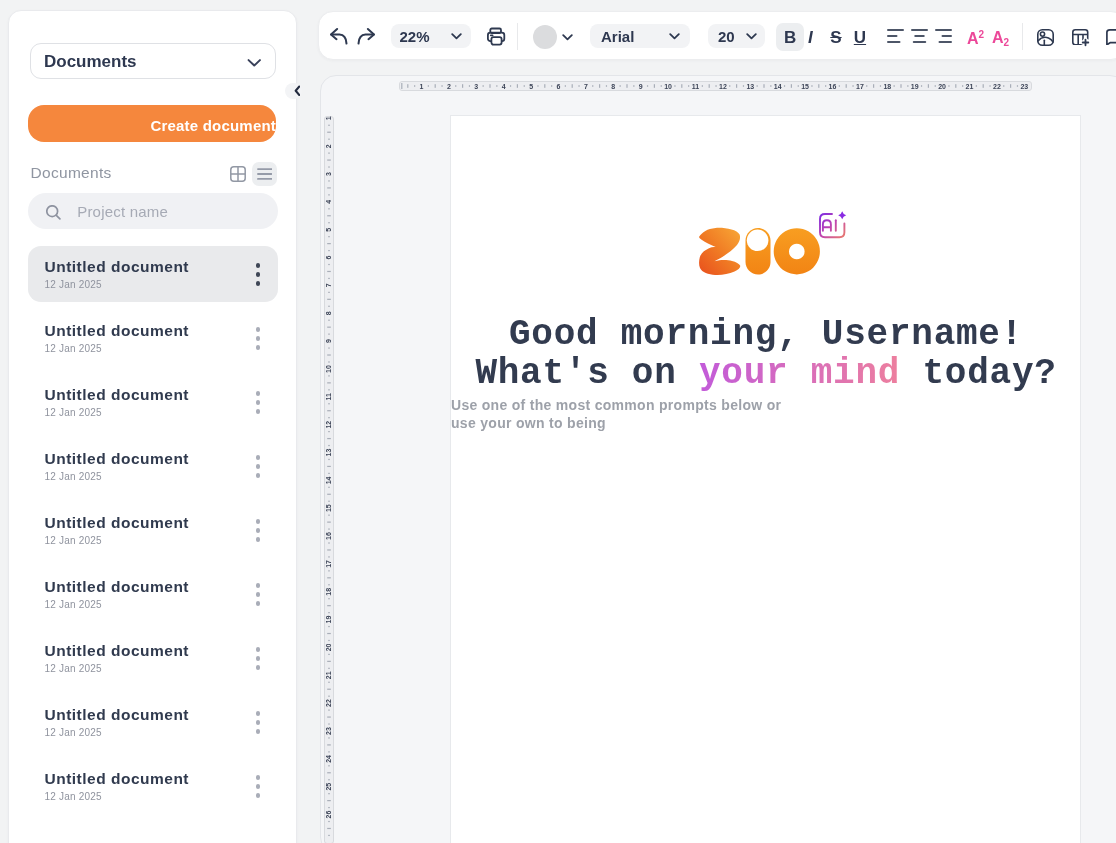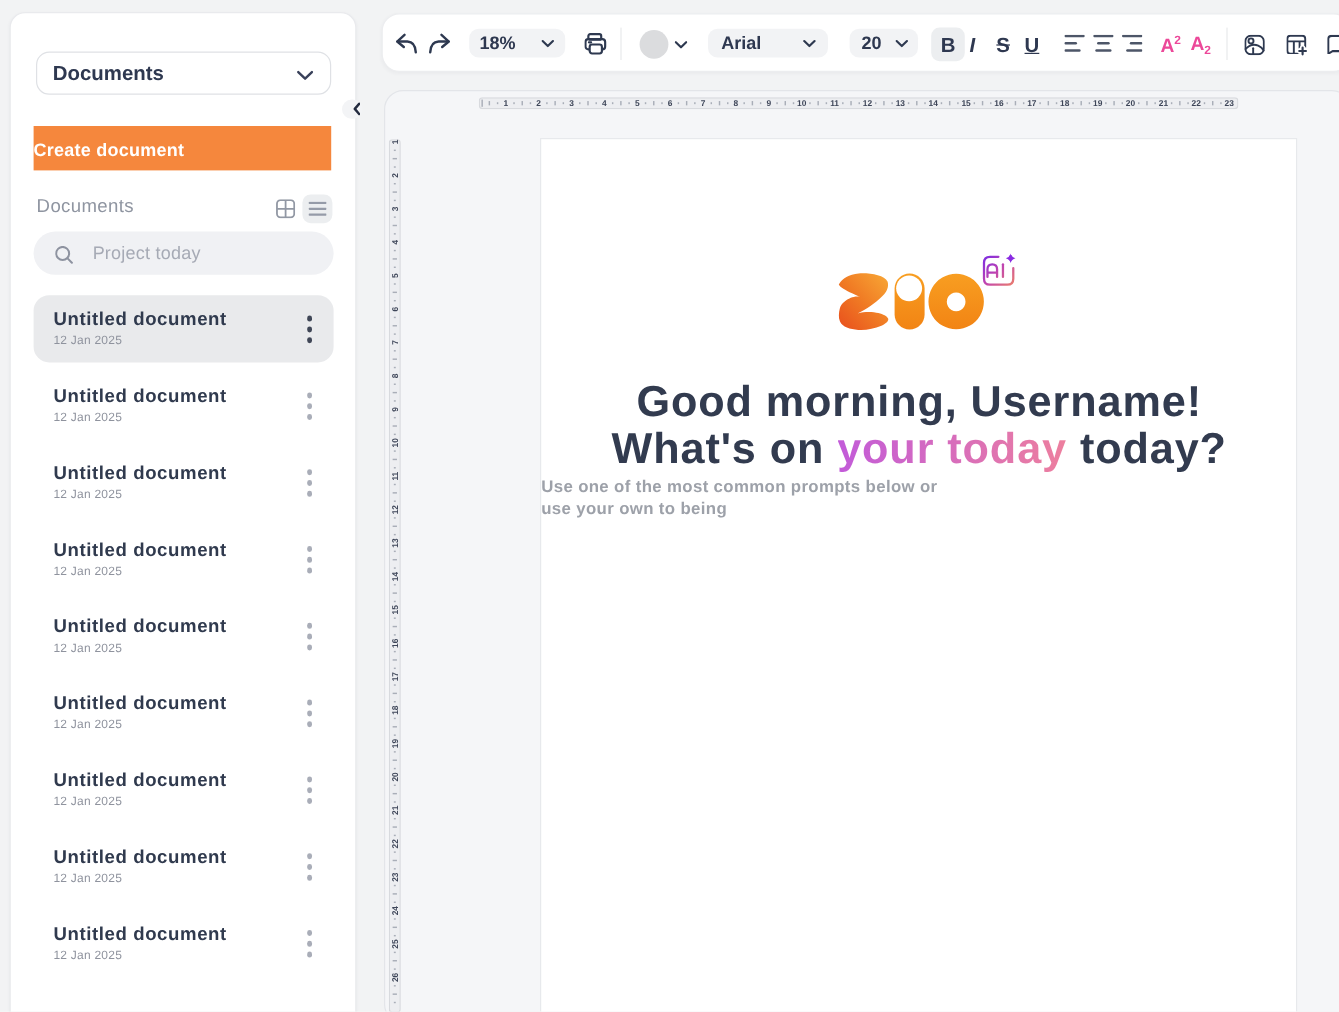--- a/index.html
+++ b/index.html
@@ -14,22 +14,22 @@
   
   .sidebar { position: absolute; left: 8px; top: 10px; width: 289px; height: 850px;
     background: #fff; border-radius: 13px; border: 1px solid #e9eaed; box-shadow: 0 1px 3px rgba(40,50,70,.04); }
   .select { position: absolute; left: 21px; top: 32.3px; width: 246px; height: 35.8px;
     border: 1px solid #dfe1e5; border-radius: 11px; background: #fff; }
   .select .txt { position: absolute; left: 13px; top: 8px; font-size: 17px; font-weight: bold; color: #2e3850; letter-spacing: 0; }
   .select svg.chev { position: absolute; left: 215.8px; top: 13.3px; }
   .collapse { position: absolute; left: 276.2px; top: 71.6px; width: 16.4px; height: 16.4px; border-radius: 50%;
     background: #f3f4f6; }
   .collapse svg { position: absolute; left: 8.6px; top: 2.5px; }
-  .createbtn { position: absolute; left: 19px; top: 94px; width: 248px; height: 36.7px; border-radius: 0;
-    background: #f5873d; color: #fff; font-size: 15px; font-weight: bold; text-align: left; line-height: 42px; letter-spacing: .2px; }
+  .createbtn { position: absolute; left: 19px; top: 94px; width: 248px; height: 36.7px; border-radius: 16px;
+    background: #f5873d; color: #fff; font-size: 15px; font-weight: bold; text-align: right; line-height: 42px; letter-spacing: .2px; }
   .doclabel { position: absolute; left: 21.5px; top: 152.5px; font-size: 15.5px; color: #8f95a1; letter-spacing: .3px; }
   .gridicon { position: absolute; left: 221px; top: 155px; }
   .listbtn { position: absolute; left: 243px; top: 151px; width: 25px; height: 24px; border-radius: 7px; background: #eceef0; }
   .listbtn svg { position: absolute; left: 4.8px; top: 6px; }
   .search { position: absolute; left: 19.4px; top: 182px; width: 249.8px; height: 36.2px; border-radius: 18px; background: #f0f1f4; }
   .search svg { position: absolute; left: 17.6px; top: 12px; }
   .search .ph { position: absolute; left: 48.8px; top: 10px; font-size: 15px; color: #a6aab5; letter-spacing: .2px; }
   .item { position: absolute; left: 19.4px; width: 249.8px; height: 56px; border-radius: 13px; text-align: right; }
   .item.sel { background: #e9eaec; }
   .ititle { position: absolute; left: 16.1px; top: 12.4px; font-size: 15.5px; font-weight: bold; color: #303a4e; letter-spacing: .5px; }
@@ -54,21 +54,21 @@
   
   .maincard { position: absolute; left: 320px; top: 75px; width: 806px; height: 778px;
     background: #f5f6f8; border: 1px solid #e3e5e9; border-radius: 16px; }
   .hruler { position: absolute; left: 399px; top: 80.5px; }
   .vruler { position: absolute; left: 324px; top: 115.5px; }
   .page { position: absolute; left: 450px; top: 115px; width: 631px; height: 738px;
     background: #fff; border: 1px solid #e7e9ec; }
 
   .logo { position: absolute; left: 694px; top: 210px; }
   .headline { position: absolute; left: 451px; top: 314.6px; width: 630px; text-align: center;
-    font-size: 36px; font-weight: bold; line-height: 39px; color: #323b4f; letter-spacing: 0.75px; }
+    font-size: 36px; font-weight: bold; line-height: 39px; color: #323b4f; letter-spacing: 0.75px; font-family: Liberation Mono, monospace; }
   .grad { background: linear-gradient(90deg, #c25bd9 0%, #ed7f9e 100%);
     -webkit-background-clip: text; background-clip: text; color: transparent; }
   .sub { position: absolute; left: 451px; top: 397px; width: 630px; text-align: left;
     font-size: 14px; font-weight: bold; line-height: 17.5px; color: #9da1a9; letter-spacing: .3px; }
 </style>
 </head>
 <body>
 
 <div class="maincard"></div>
 <svg class="hruler" width="633" height="10" viewBox="0 0 633 10">
@@ -314,34 +314,34 @@
   <path fill="url(#og)" d="M 102.8,18.2 A 23.1,23.1 0 1 0 102.81,18.2 Z M 102.8,33.7 A 7.8,7.8 0 1 1 102.79,33.7 Z" fill-rule="evenodd"></path>
 
   <g stroke="url(#bgrad)" fill="none" stroke-width="1.9" stroke-linecap="round">
     <path d="M 138,4 L 131,4 Q 126,4 126,9 L 126,22.2 Q 126,27.2 131,27.2 L 145.4,27.2 Q 150.4,27.2 150.4,22.2 L 150.4,13.5"></path>
     <path d="M 128.9,20.8 L 128.9,14.4 Q 128.9,10.3 132.9,10.3 Q 136.9,10.3 136.9,14.4 L 136.9,20.8 M 129,17.2 L 136.8,17.2"></path>
     <path d="M 141.8,10.3 L 141.8,20.8"></path>
   </g>
   <path fill="#8a2be2" d="M 148.2,1.2 Q 149.1,4.4 152.2,5.2 Q 149.1,6.0 148.2,9.2 Q 147.3,6.0 144.2,5.2 Q 147.3,4.4 148.2,1.2 Z"></path>
 </svg>
 
-<div class="headline">Good morning, Username!<br>What's on <span class="grad">your today</span> today?</div>
+<div class="headline">Good morning, Username!<br>What's on <span class="grad">your mind</span> today?</div>
 <div class="sub">Use one of the most common prompts below or<br>use your own to being</div>
 
 <div class="toolbar">
   <svg class="tb" style="left:11px;top:15px;height:18px" width="18" height="18" viewBox="0 0 18 18" fill="none" stroke="#2e3950" stroke-width="2" stroke-linecap="round" stroke-linejoin="round">
     <path d="M 7.1,2 L 1,7.6 L 6.5,12.2"></path>
     <path d="M 1.4,7.6 L 9.5,7.6 C 14,7.8 16.2,10.8 16.5,16.6"></path>
   </svg>
   <svg class="tb" style="left:38px;top:15px;height:18px" width="18" height="18" viewBox="0 0 18 18" fill="none" stroke="#2e3950" stroke-width="2" stroke-linecap="round" stroke-linejoin="round">
     <path d="M 10.9,2 L 17,7.6 L 11.5,12.2"></path>
     <path d="M 16.6,7.6 L 8.5,7.6 C 4,7.8 1.8,10.8 1.5,16.6"></path>
   </svg>
   <div class="pill" style="left:72px;width:80px">
-      <span class="t" style="left:8.5px">18%</span>
+      <span class="t" style="left:8.5px">22%</span>
     <svg style="position:absolute;right:9px;top:9px" width="11" height="7" viewBox="0 0 11 7" fill="none" stroke="#2e3950" stroke-width="1.8" stroke-linecap="round" stroke-linejoin="round">
         <path d="M1.2,1.2 L5.5,5.4 L9.8,1.2"></path>
       </svg>
   </div>
   <svg class="tb" style="left:168px;top:15px;height:19px" width="19" height="19" viewBox="0 0 19 19" fill="none" stroke="#2e3950" stroke-width="1.8" stroke-linejoin="round">
     <rect x="3.3" y="1.5" width="10.7" height="4.6" rx="1.5"></rect>
     <rect x="0.9" y="5.6" width="16.4" height="8.5" rx="2.4"></rect>
     <path d="M 3.8,8.3 L 5.6,8.3" stroke-linecap="round"></path>
     <rect x="4.4" y="10.1" width="10.2" height="7.5" rx="2" fill="#fff"></rect>
   </svg>
@@ -423,21 +423,21 @@
   <div class="listbtn">
     <svg width="15.5" height="12" viewBox="0 0 15.5 12" fill="none" stroke="#959ba8" stroke-width="1.9" stroke-linecap="round">
         <path d="M1,1.1 L14.5,1.1 M1,6 L14.5,6 M1,10.9 L14.5,10.9"></path>
       </svg>
   </div>
   <div class="search">
     <svg width="15" height="15" viewBox="0 0 15 15" fill="none" stroke="#8e93a0" stroke-width="1.7" stroke-linecap="round">
         <circle cx="6.2" cy="6.2" r="5.4"></circle>
         <path d="M10.3,10.3 L13.9,13.9"></path>
       </svg>
-    <span class="ph">Project today</span>
+    <span class="ph">Project name</span>
   </div>
   <div class="item sel" style="top:234.6px">
       <div class="ititle">Untitled document</div>
       <div class="idate">12 Jan 2025</div>
       <div class="kebab">
         <i></i>
         <i></i>
         <i></i>
       </div>
     </div>

